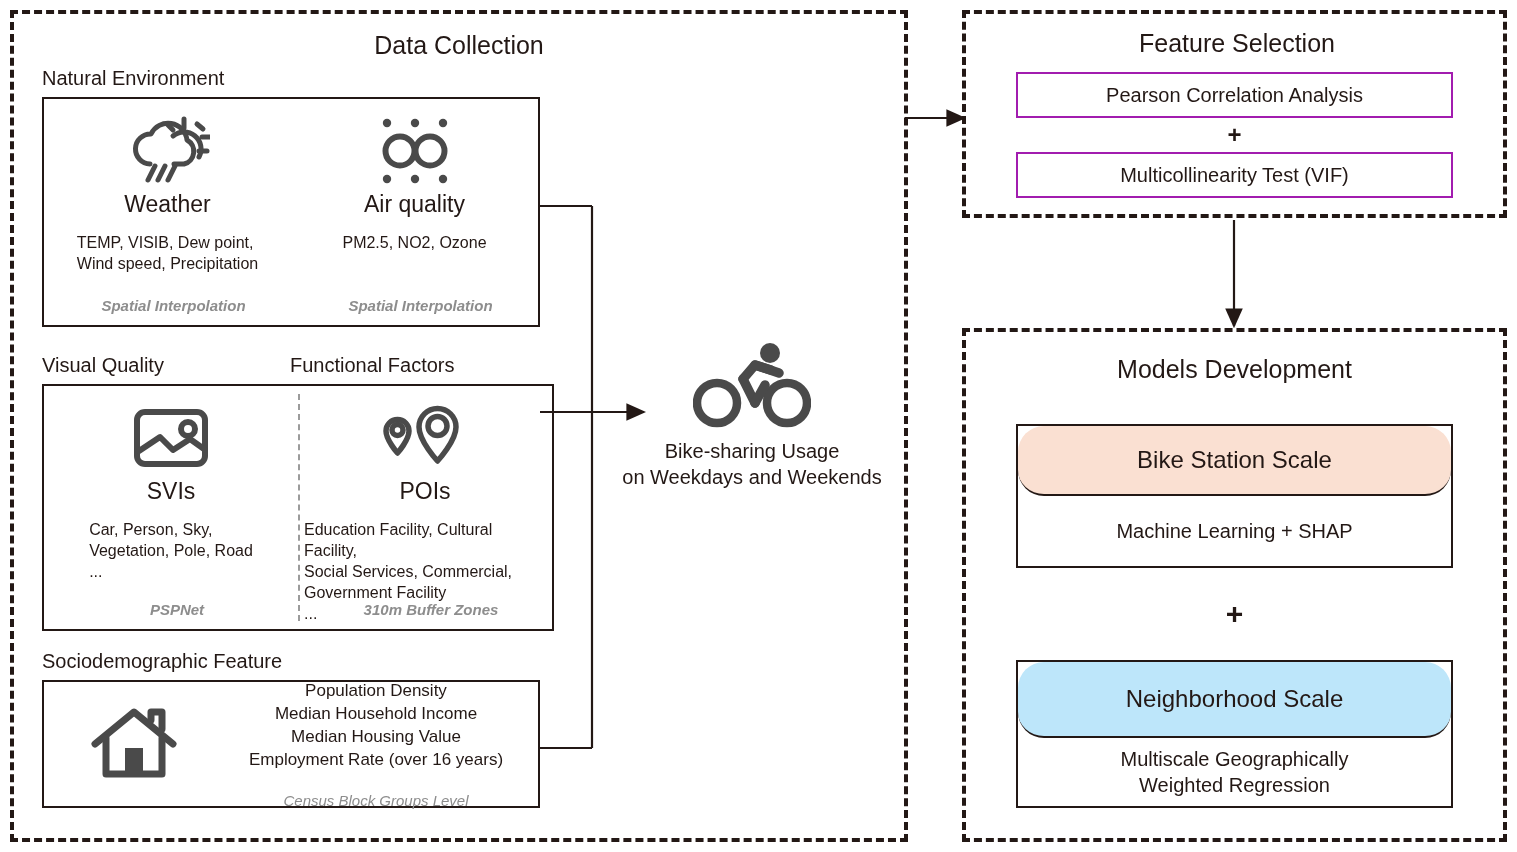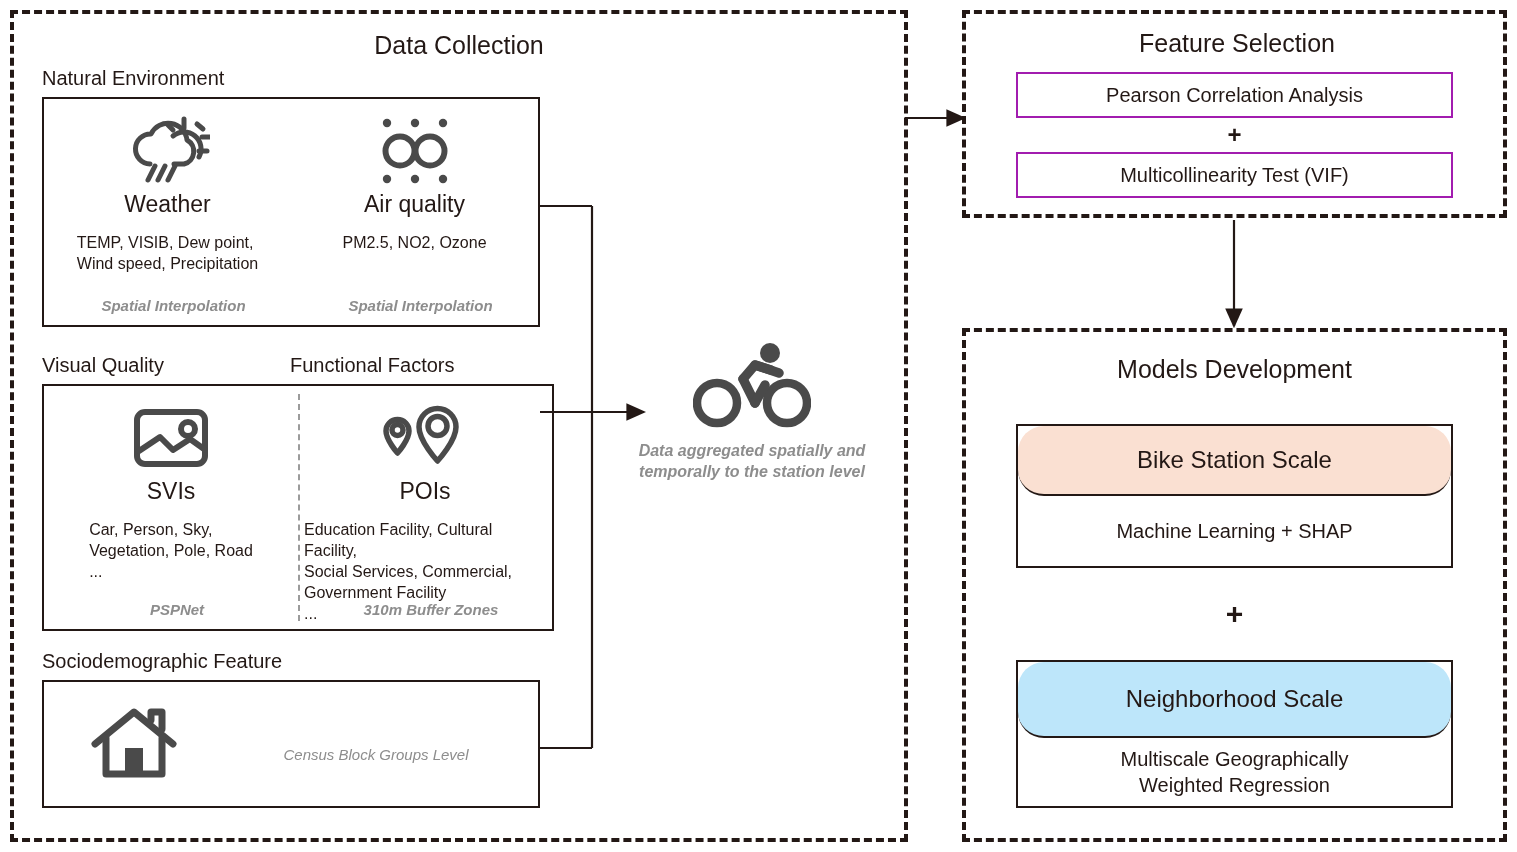--- a/index.html
+++ b/index.html
@@ -350,20 +350,21 @@
         <svg width="90" height="80" viewBox="0 0 90 80" fill="none">
           <g stroke="#4a4a4a" stroke-width="7" stroke-linejoin="round" stroke-linecap="round" fill="none">
             <path d="M6 40 L45 8 L84 40"></path>
             <path d="M17 34 L17 70 L73 70 L73 34"></path>
             <path d="M62 16 L62 8 L73 8 L73 25"></path>
           </g>
           <rect x="36" y="44" width="18" height="26" fill="#4a4a4a"></rect>
         </svg>
       </div>
       <div class="socio-text">
+        <div class="socio-lines">Population Density<br>Median Household Income<br>Median Housing Value<br>Employment Rate (over 16 years)</div>
         <div class="socio-note">Census Block Groups Level</div>
       </div>
     </div>
   </div>
 
   <div id="bike-block">
     <div class="bike-icon">
       <svg width="118" height="90" viewBox="0 0 118 90" fill="none">
         <g stroke="#4a4a4a" stroke-width="8.5" fill="none">
           <circle cx="24" cy="62" r="20"></circle>
@@ -371,21 +372,21 @@
         </g>
         <circle cx="77" cy="12" r="10" fill="#4a4a4a"></circle>
         <g stroke="#4a4a4a" stroke-width="9.5" stroke-linecap="round" stroke-linejoin="round" fill="none">
           <path d="M50 38 L62 24 L78 29"></path>
           <path d="M62 24 L86 32"></path>
           <path d="M50 38 L62 62"></path>
           <path d="M62 62 L72 44"></path>
         </g>
       </svg>
     </div>
-    <div class="bike-note">Data aggregated spatially and<br>temporally to the station level</div>
+    <div class="bike-title">Bike-sharing Usage<br>on Weekdays and Weekends</div>
   </div>
 
   <svg id="connectors">
     <defs>
       <marker id="arrowhead" markerWidth="9" markerHeight="8" refX="8" refY="4" orient="auto">
         <path d="M0,0 L9,4 L0,8 z" fill="#231815"></path>
       </marker>
     </defs>
     <g stroke="#231815" stroke-width="2.2" fill="none">
 

